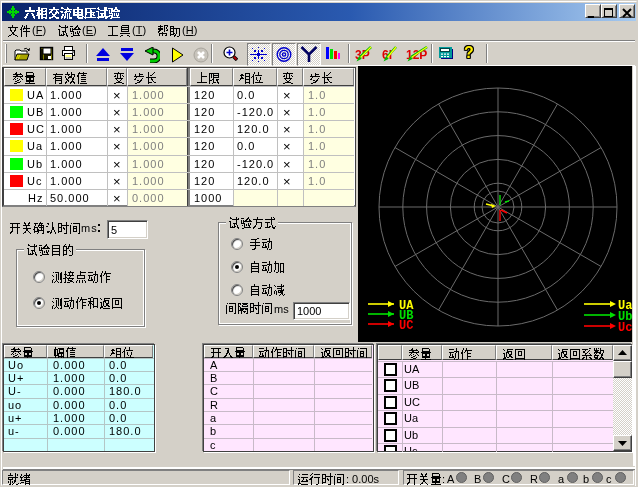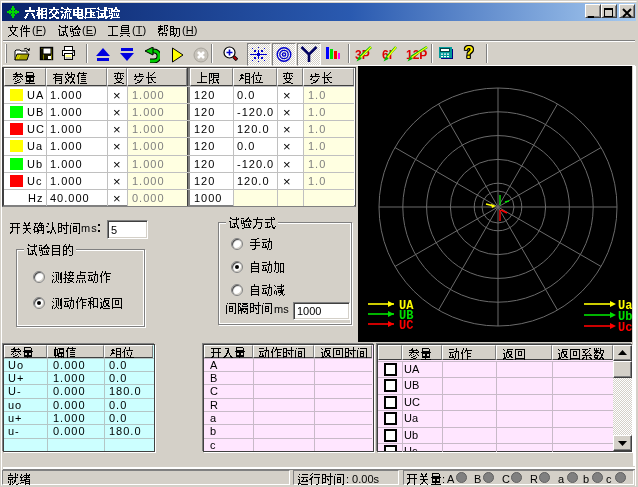--- a/index.html
+++ b/index.html
@@ -270,21 +270,21 @@
 <div class="" style="position:absolute;left:10px;top:175px;width:13px;height:12px;background:#ff0000;"></div>
 <div style="position:absolute;left:27px;top:175px;font:normal 11px 'Liberation Sans',sans-serif;color:#000;white-space:pre;line-height:13px;letter-spacing:1px;">Uc</div>
 <div style="position:absolute;left:50px;top:175px;font:normal 11px 'Liberation Sans',sans-serif;color:#000;white-space:pre;line-height:13px;letter-spacing:1px;">1.000</div>
 <div style="position:absolute;left:113px;top:174px;font:normal 13px 'Liberation Sans',sans-serif;color:#000;white-space:pre;line-height:15px;letter-spacing:1px;">×</div>
 <div style="position:absolute;left:132px;top:175px;font:normal 11px 'Liberation Sans',sans-serif;color:#808080;white-space:pre;line-height:13px;letter-spacing:1px;">1.000</div>
 <div style="position:absolute;left:194px;top:175px;font:normal 11px 'Liberation Sans',sans-serif;color:#000;white-space:pre;line-height:13px;letter-spacing:1px;">120</div>
 <div style="position:absolute;left:237px;top:175px;font:normal 11px 'Liberation Sans',sans-serif;color:#000;white-space:pre;line-height:13px;letter-spacing:1px;">120.0</div>
 <div style="position:absolute;left:283px;top:174px;font:normal 13px 'Liberation Sans',sans-serif;color:#000;white-space:pre;line-height:15px;letter-spacing:1px;">×</div>
 <div style="position:absolute;left:308px;top:175px;font:normal 11px 'Liberation Sans',sans-serif;color:#808080;white-space:pre;line-height:13px;letter-spacing:1px;">1.0</div>
 <div style="position:absolute;left:28px;top:192px;font:normal 11px 'Liberation Sans',sans-serif;color:#000;white-space:pre;line-height:13px;letter-spacing:1px;">Hz</div>
-<div style="position:absolute;left:50px;top:192px;font:normal 11px 'Liberation Sans',sans-serif;color:#000;white-space:pre;line-height:13px;letter-spacing:1px;">40.000</div>
+<div style="position:absolute;left:50px;top:192px;font:normal 11px 'Liberation Sans',sans-serif;color:#000;white-space:pre;line-height:13px;letter-spacing:1px;">50.000</div>
 <div style="position:absolute;left:113px;top:191px;font:normal 13px 'Liberation Sans',sans-serif;color:#000;white-space:pre;line-height:15px;letter-spacing:1px;">×</div>
 <div style="position:absolute;left:132px;top:192px;font:normal 11px 'Liberation Sans',sans-serif;color:#808080;white-space:pre;line-height:13px;letter-spacing:1px;">0.000</div>
 <div style="position:absolute;left:194px;top:192px;font:normal 11px 'Liberation Sans',sans-serif;color:#000;white-space:pre;line-height:13px;letter-spacing:1px;">1000</div>
 <svg style="position:absolute;left:358px;top:66px" width="274" height="276">
 <rect width="274" height="276" fill="#000"></rect>
 <g fill="none" stroke="#6b6b6b" stroke-width="1">
       <circle cx="140" cy="141" r="23.8"></circle>
       <circle cx="140" cy="141" r="47.6"></circle>
       <circle cx="140" cy="141" r="71.4"></circle>
       <circle cx="140" cy="141" r="95.2"></circle>

